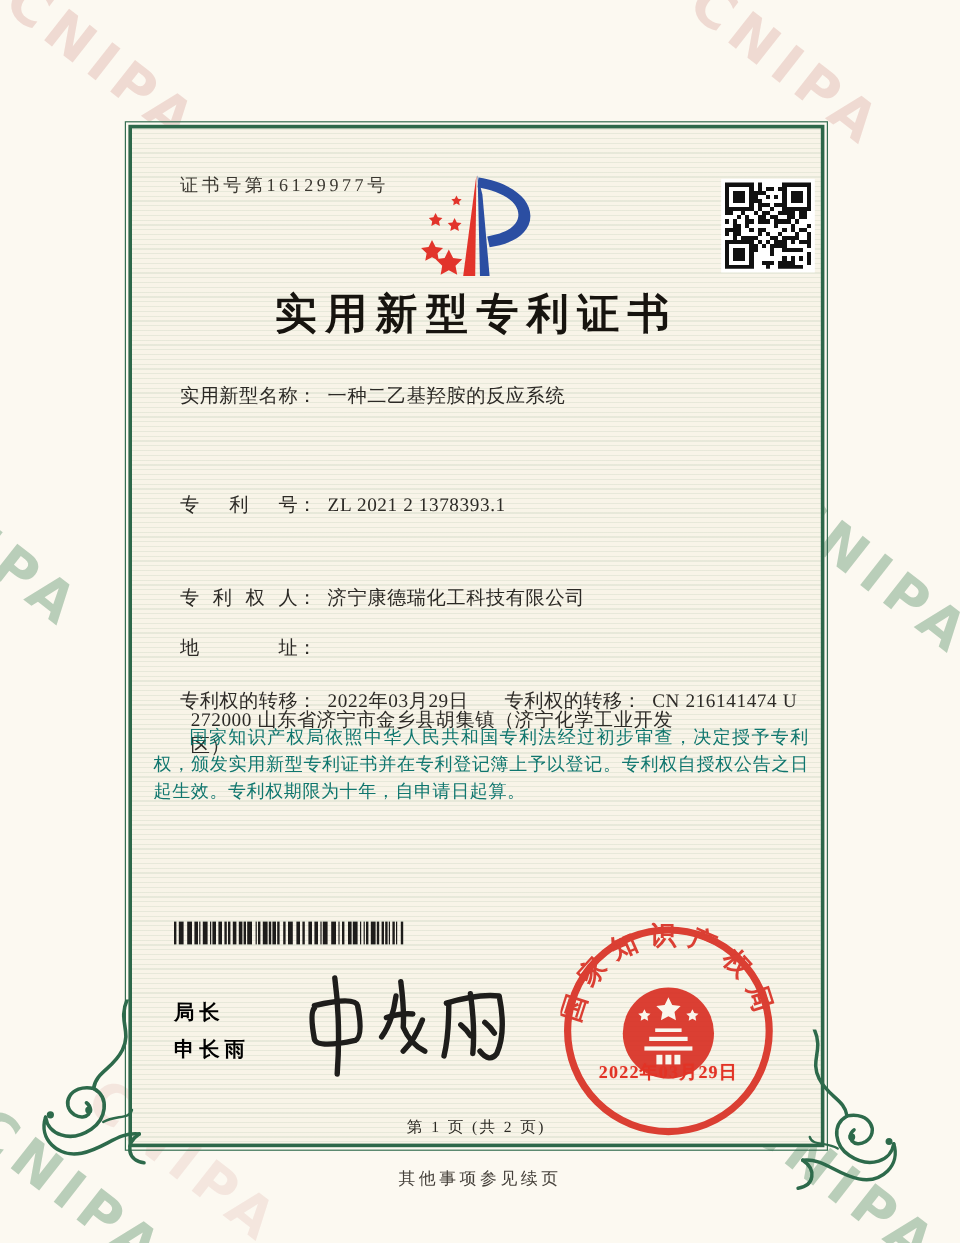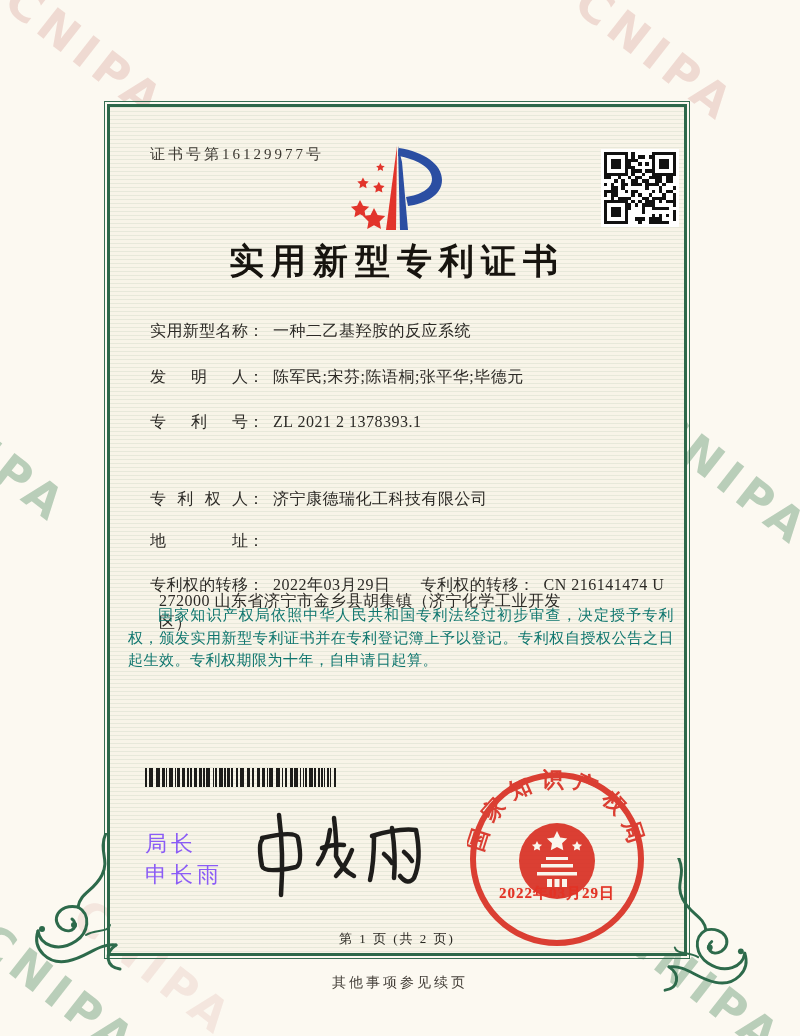--- a/index.html
+++ b/index.html
@@ -58,21 +58,21 @@
     font-size:15px;line-height:22.5px;text-align:justify;color:#0f766e;
   }
   .paras p{margin:0;text-indent:2em;letter-spacing:0.5px;}
   
   .barcode{position:absolute;left:145px;top:768px;width:197px;height:19px;font-size:0;}
   .barcode i{display:inline-block;height:100%;background:#1d1c1a;vertical-align:top;}
   
   .signer{
     position:absolute;left:145px;top:828px;
     font-family:"Liberation Sans","DejaVu Sans",sans-serif;
-    font-size:22px;font-weight:400;letter-spacing:4px;line-height:31px;color:#8b5cf6;
+    font-size:17px;font-weight:700;letter-spacing:4px;line-height:31px;color:#000000;
   }
   .signature{position:absolute;left:246px;top:808px;width:182px;height:94px;}
   .seal{position:absolute;left:467px;top:769px;width:180px;height:180px;opacity:0.93;}
   .seal-date{
     position:absolute;left:468px;top:884px;width:178px;text-align:center;
     font-size:15px;font-weight:700;letter-spacing:1px;color:#e23325;
     text-shadow:0 0 1px rgba(226,51,37,.4);
   }
   
   .page-no{
@@ -292,23 +292,20 @@
           <rect x="18" y="20" width="1" height="1"></rect>
         </g>
     </svg>
   </div>
 
   <div class="title">实用新型专利证书</div>
 
   <div class="row r1">
     <span class="lbl">实用新型名称</span><span class="colon">：</span><span class="val">一种二乙基羟胺的反应系统</span>
   </div>
-  <div class="row r2">
-    <span class="lbl">发明人</span><span class="colon">：</span><span class="val">陈军民;宋芬;陈语桐;张平华;毕德元</span>
-  </div>
   <div class="row r3">
     <span class="lbl">专利号</span><span class="colon">：</span><span class="val">ZL 2021 2 1378393.1</span>
   </div>
   <div class="row r5">
     <span class="lbl">专利权人</span><span class="colon">：</span><span class="val">济宁康德瑞化工科技有限公司</span>
   </div>
   <div class="row r6">
     <span class="lbl">地址</span><span class="colon">：</span><span class="val val-addr">272000 山东省济宁市金乡县胡集镇（济宁化学工业开发区）</span>
   </div>
   <div class="row r7">

